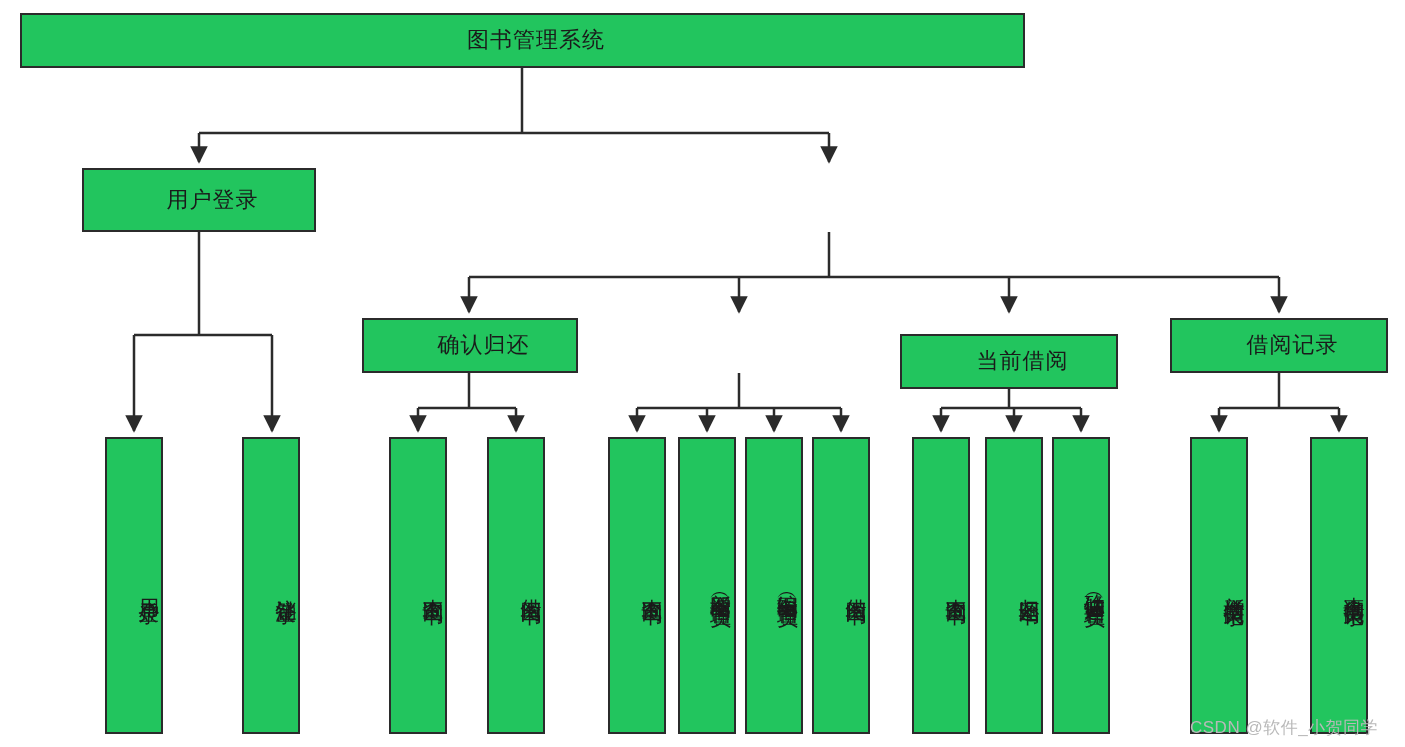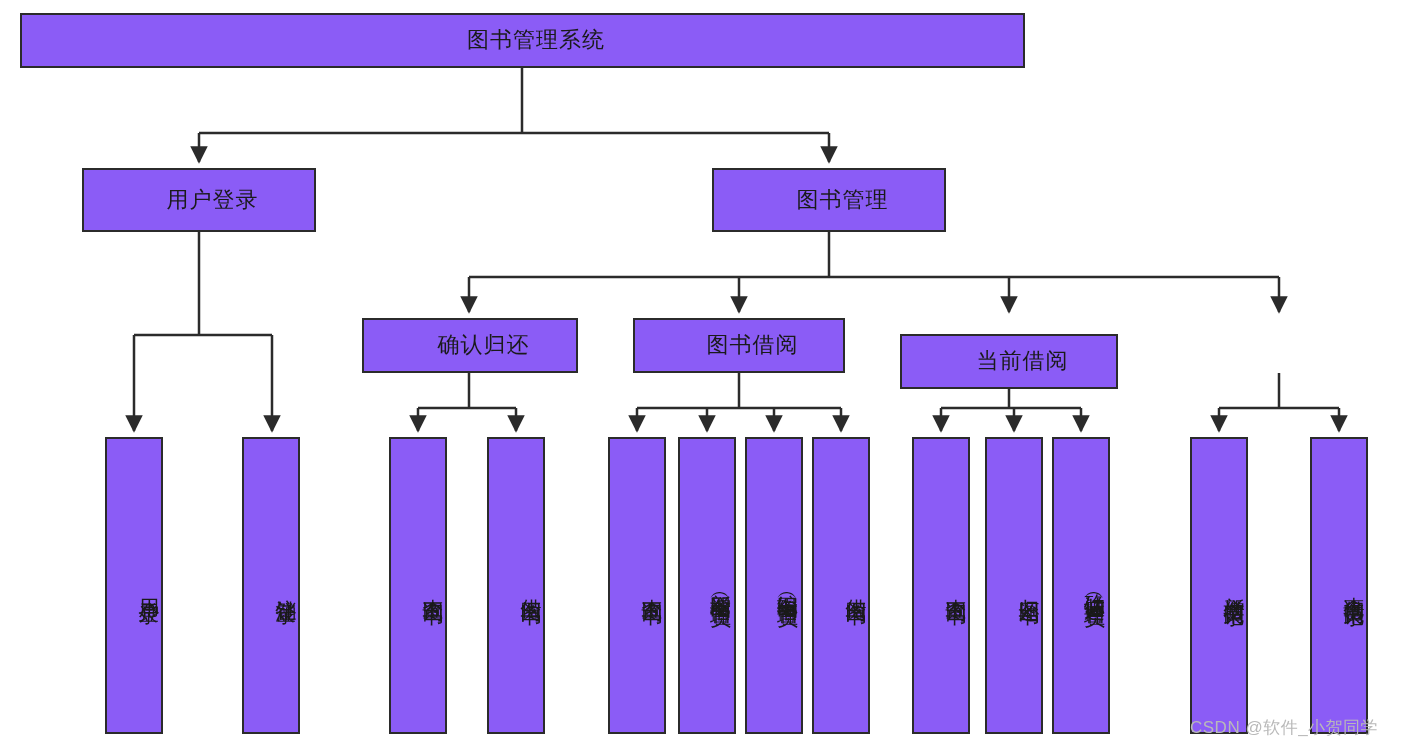--- a/index.html
+++ b/index.html
@@ -21,21 +21,21 @@
     position: absolute;
     left: 0;
     top: 0;
     width: 1405px;
     height: 747px;
   }
   .node {
     position: absolute;
     box-sizing: border-box;
     border: 2px solid #2b2b2b;
-    background: #8b5cf6;
+    background: #22c55e;
     color: #1a1a1a;
     display: flex;
     align-items: center;
     justify-content: center;
     text-align: center;
     padding-left: 27px;
   }
   .node.horizontal {
     font-size: 22px;
     line-height: 1.2;
@@ -118,32 +118,29 @@
     </g>
   </svg>
 
   <div class="node horizontal" id="node-root" style="left: 20px; top: 13px; width: 1005px; height: 55px;">
     <span>图书管理系统</span>
   </div>
 
   <div class="node horizontal" id="node-l1-0" style="left: 82px; top: 168px; width: 234px; height: 64px;">
     <span>用户登录</span>
   </div>
-  <div class="node horizontal" id="node-l1-1" style="left: 712px; top: 168px; width: 234px; height: 64px;">
-    <span>图书管理</span>
-  </div>
 
   <div class="node horizontal" id="node-l2-0" style="left: 362px; top: 318px; width: 216px; height: 55px;">
     <span>确认归还</span>
   </div>
-  <div class="node horizontal" id="node-l2-1" style="left: 633px; top: 318px; width: 212px; height: 55px;">
-    <span>图书借阅</span>
-  </div>
   <div class="node horizontal" id="node-l2-2" style="left: 900px; top: 318px; width: 218px; height: 55px; margin-top: 16px;">
     <span>当前借阅</span>
+  </div>
+  <div class="node horizontal" id="node-l2-3" style="left: 1170px; top: 318px; width: 218px; height: 55px;">
+    <span>借阅记录</span>
   </div>
 
   <div class="node vertical" id="node-leaf-0" style="left: 105px; top: 437px; width: 58px; height: 297px;">
     <span>用户登录</span>
   </div>
   <div class="node vertical" id="node-leaf-1" style="left: 242px; top: 437px; width: 58px; height: 297px;">
     <span>注销登录</span>
   </div>
   <div class="node vertical" id="node-leaf-2" style="left: 389px; top: 437px; width: 58px; height: 297px;">
     <span>查询图书</span>

